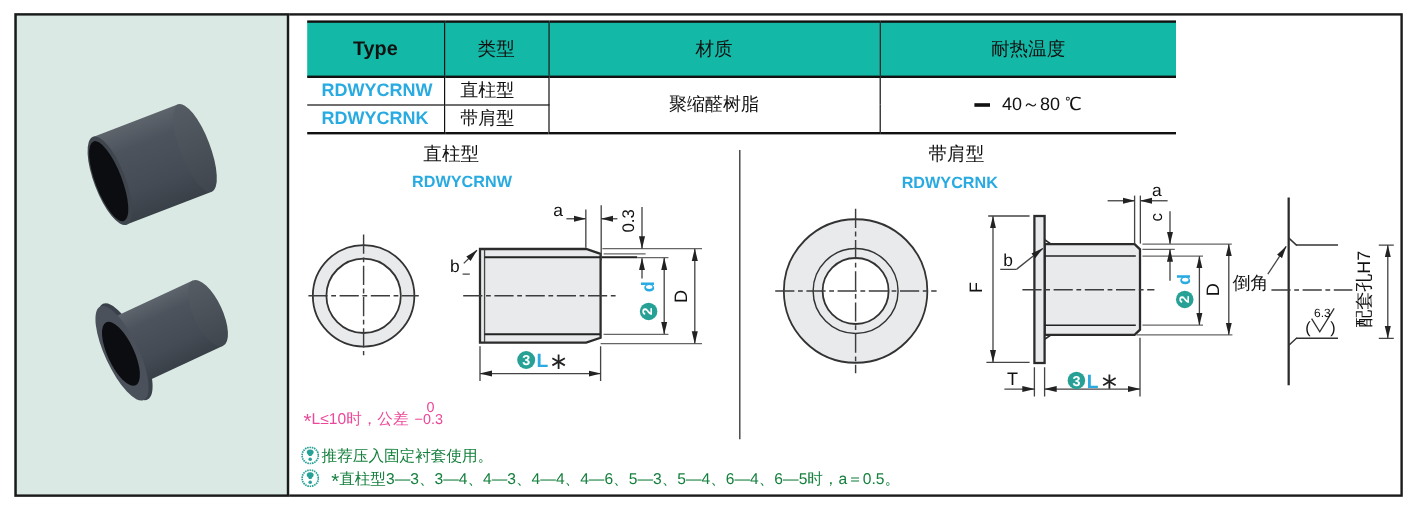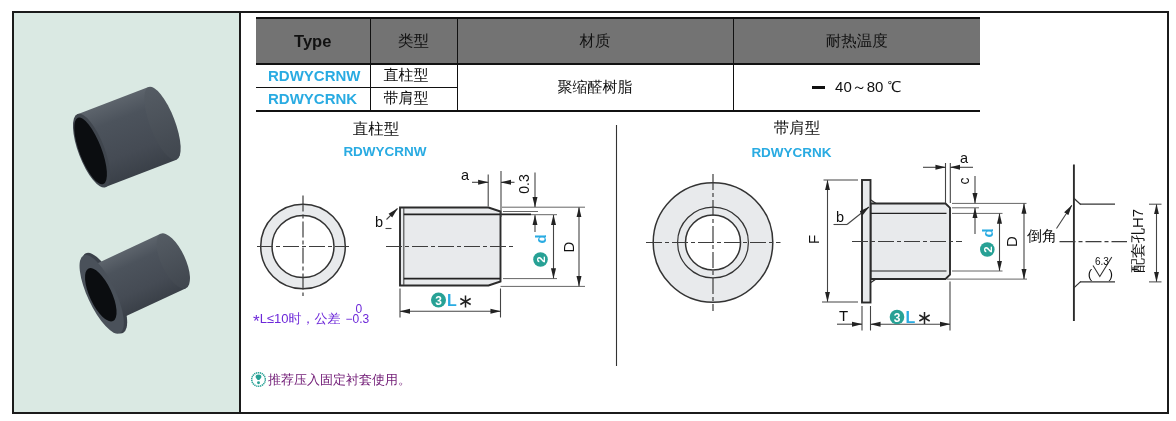--- a/index.html
+++ b/index.html
@@ -3,30 +3,30 @@
 <style>
 html,body{margin:0;padding:0;background:#fff;}
 body{width:1176px;height:421px;font-family:"Liberation Sans",sans-serif;color:#111;}
 #page{position:relative;width:1176px;height:421px;overflow:hidden;}
 .frame{position:absolute;left:12px;top:11px;width:1157px;height:403px;border:2px solid #1b1b1b;box-sizing:border-box;background:#fff;}
 .photo{position:absolute;left:12px;top:11px;width:229px;height:403px;background:#dae9e3;border:2px solid #1b1b1b;box-sizing:border-box;}
 table.spec{position:absolute;left:256px;top:17px;border-collapse:collapse;table-layout:fixed;}
 table.spec td{border-left:1.2px solid #111;border-right:1.2px solid #111;text-align:center;vertical-align:middle;padding:0;font-size:15px;}
 table.spec td:first-child{border-left:none;}
 table.spec td:last-child{border-right:none;margin-left:20px;}
-table.spec tr.hdr td{background:#737373;border-top:2.6px solid #111;border-bottom:2.6px solid #111;height:44px;font-size:15.5px;}
+table.spec tr.hdr td{background:#14b8a6;border-top:2.6px solid #111;border-bottom:2.6px solid #111;height:44px;font-size:15.5px;}
 table.spec tr.r1 td{height:21.5px;border-bottom:1.1px solid #111;}
 table.spec tr.r2 td{height:22.5px;}
 table.spec td.lft{text-align:left;padding-left:13px;}
 table.spec tr.r1 td.rsp{border-bottom:2.6px solid #111;}
 table.spec tr.r2 td{border-bottom:2.6px solid #111;}
 .code{color:#29abe2;font-weight:bold;font-size:12.8px;text-align:left !important;padding-left:12px !important;}
-.note{position:absolute;font-size:13px;color:#701a75;white-space:nowrap;text-align:right;}
+.note{position:absolute;font-size:13px;color:#15803d;white-space:nowrap;text-align:right;}
 .star{font-size:17px;vertical-align:-3.5px;letter-spacing:0;}
-.tol{position:absolute;font-size:13px;color:#6d28d9;white-space:nowrap;}
+.tol{position:absolute;font-size:13px;color:#ec4899;white-space:nowrap;margin-top:30px;}
 .stk{display:inline-block;vertical-align:baseline;font-size:12px;line-height:10px;text-align:left;margin-left:5px;}
 .stk .z{padding-left:10px;}
 svg.ov{position:absolute;left:0;top:0;}
 .nicon{display:inline-block;vertical-align:-3px;margin-right:2px;}
 </style></head>
 <body>
 <div id="page">
 <div class="frame"></div>
 <div class="photo"></div>
 <svg class="ov" id="photosvg" width="240" height="421" viewBox="0 0 240 421">
@@ -233,13 +233,18 @@
 <text x="1095" y="264.5" font-size="10">6.3</text>
 <text x="1108.5" y="277.5" font-size="13.5">)</text>
 </g>
 </svg>
 <div class="tol" style="left:253px;top:303.5px;"><span class="star">*</span>L≤10时，公差<span class="stk"><span class="z">0</span><br>−0.3</span></div>
 <div class="note" style="left:251px;top:371px;"><svg class="nicon" width="15" height="15" viewBox="0 0 15 15">
         <circle cx="7.5" cy="7.5" r="6.8" fill="none" stroke="#27a195" stroke-width="1.5" stroke-dasharray="1.3 0.65"></circle>
         <path d="M7.5,2.6 c2.1,0 3.2,1.2 2.85,2.7 c-0.3,1.3 -1.6,1.7 -1.85,2.8 l-2,0 c-0.25,-1.1 -1.55,-1.5 -1.85,-2.8 c-0.35,-1.5 0.75,-2.7 2.85,-2.7 z" fill="#27a195"></path>
         <circle cx="7.5" cy="10.8" r="1.45" fill="#27a195"></circle>
       </svg>推荐压入固定衬套使用。</div>
+<div class="note" style="left:251px;top:390px;"><svg class="nicon" width="15" height="15" viewBox="0 0 15 15">
+        <circle cx="7.5" cy="7.5" r="6.8" fill="none" stroke="#27a195" stroke-width="1.5" stroke-dasharray="1.3 0.65"></circle>
+        <path d="M7.5,2.6 c2.1,0 3.2,1.2 2.85,2.7 c-0.3,1.3 -1.6,1.7 -1.85,2.8 l-2,0 c-0.25,-1.1 -1.55,-1.5 -1.85,-2.8 c-0.35,-1.5 0.75,-2.7 2.85,-2.7 z" fill="#27a195"></path>
+        <circle cx="7.5" cy="10.8" r="1.45" fill="#27a195"></circle>
+      </svg><span class="star" style="margin-left:8px;">*</span>直柱型3—3、3—4、4—3、4—4、4—6、5—3、5—4、6—4、6—5时，a＝0.5。</div>
 </div>
 
 </body></html>

